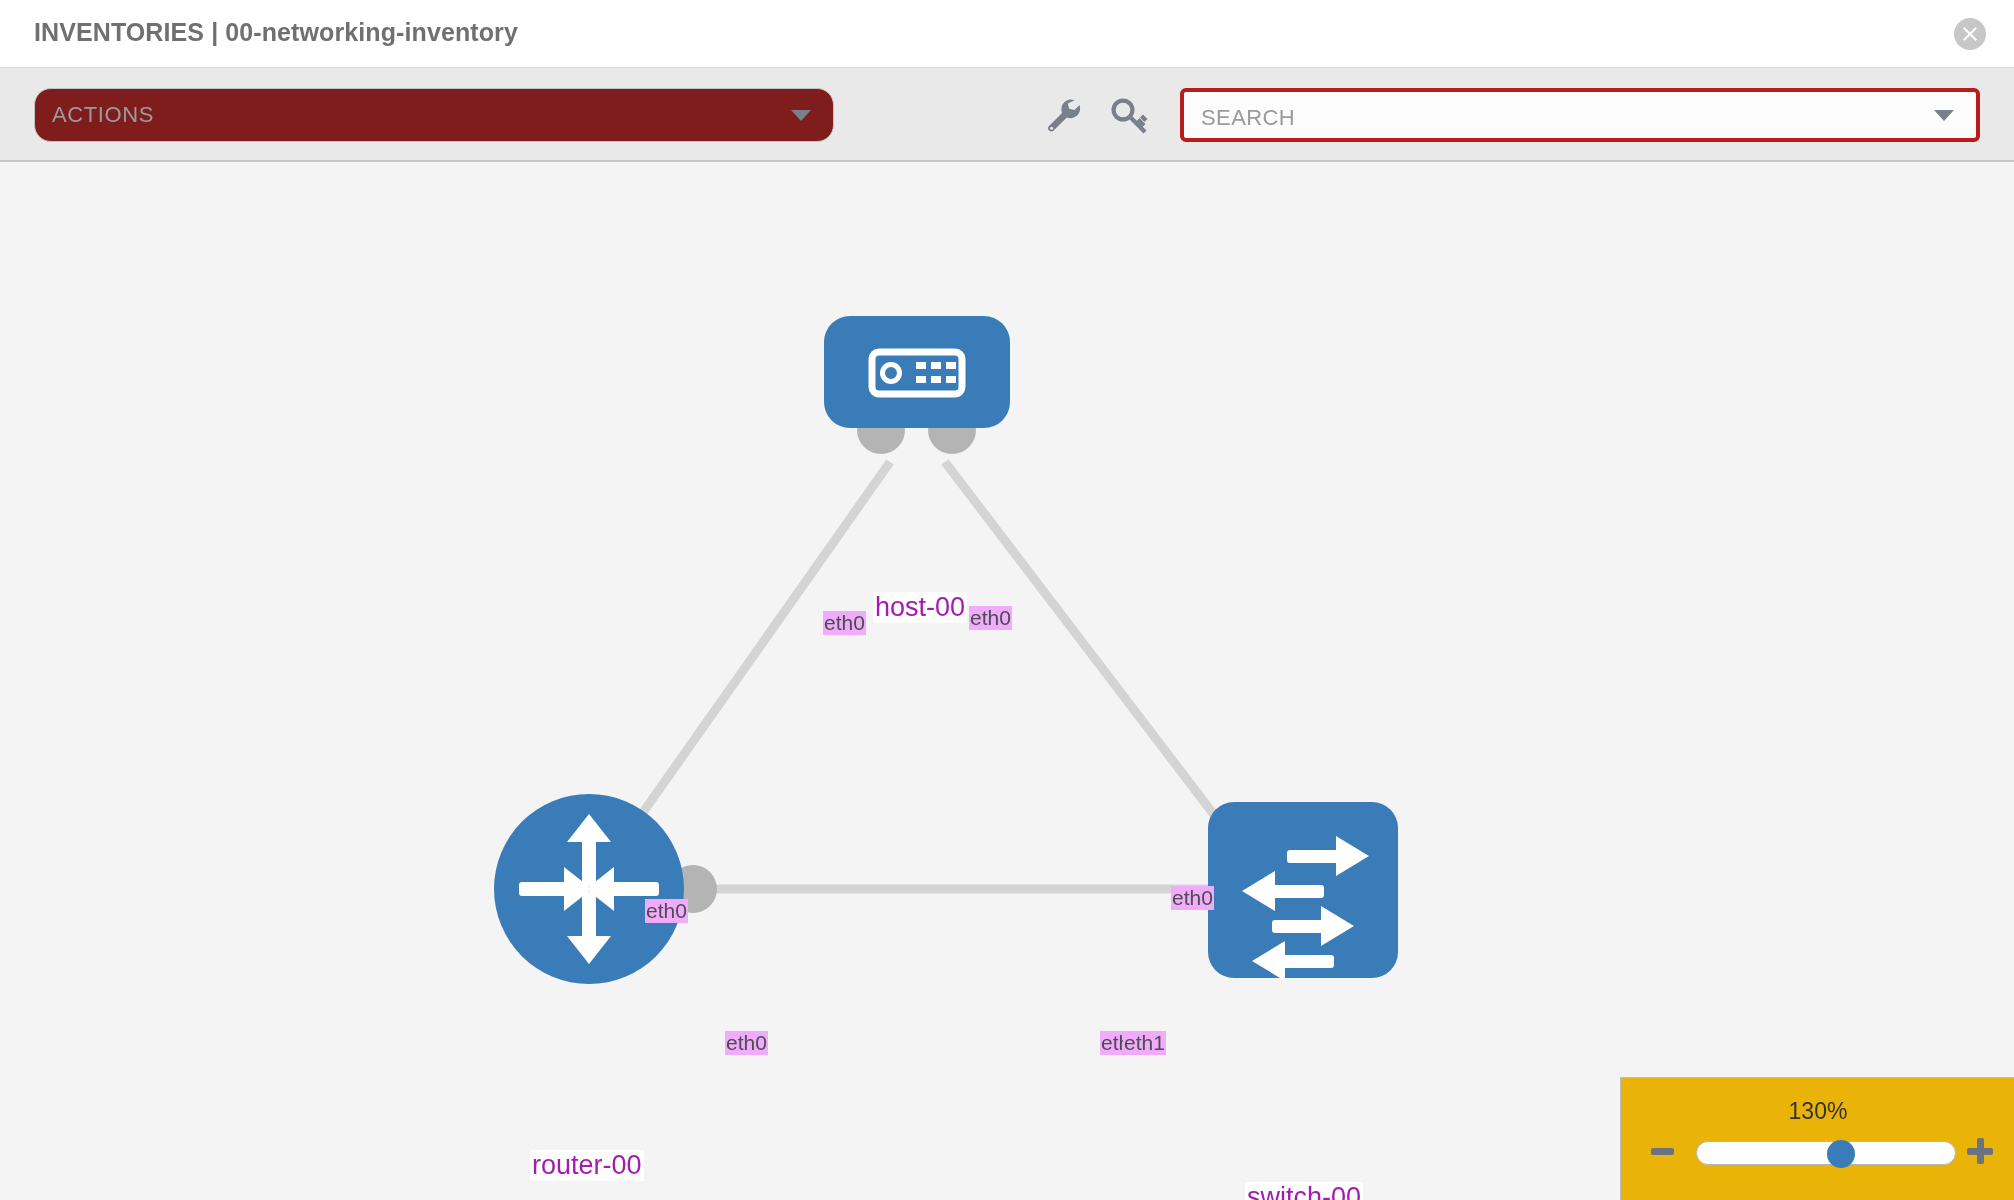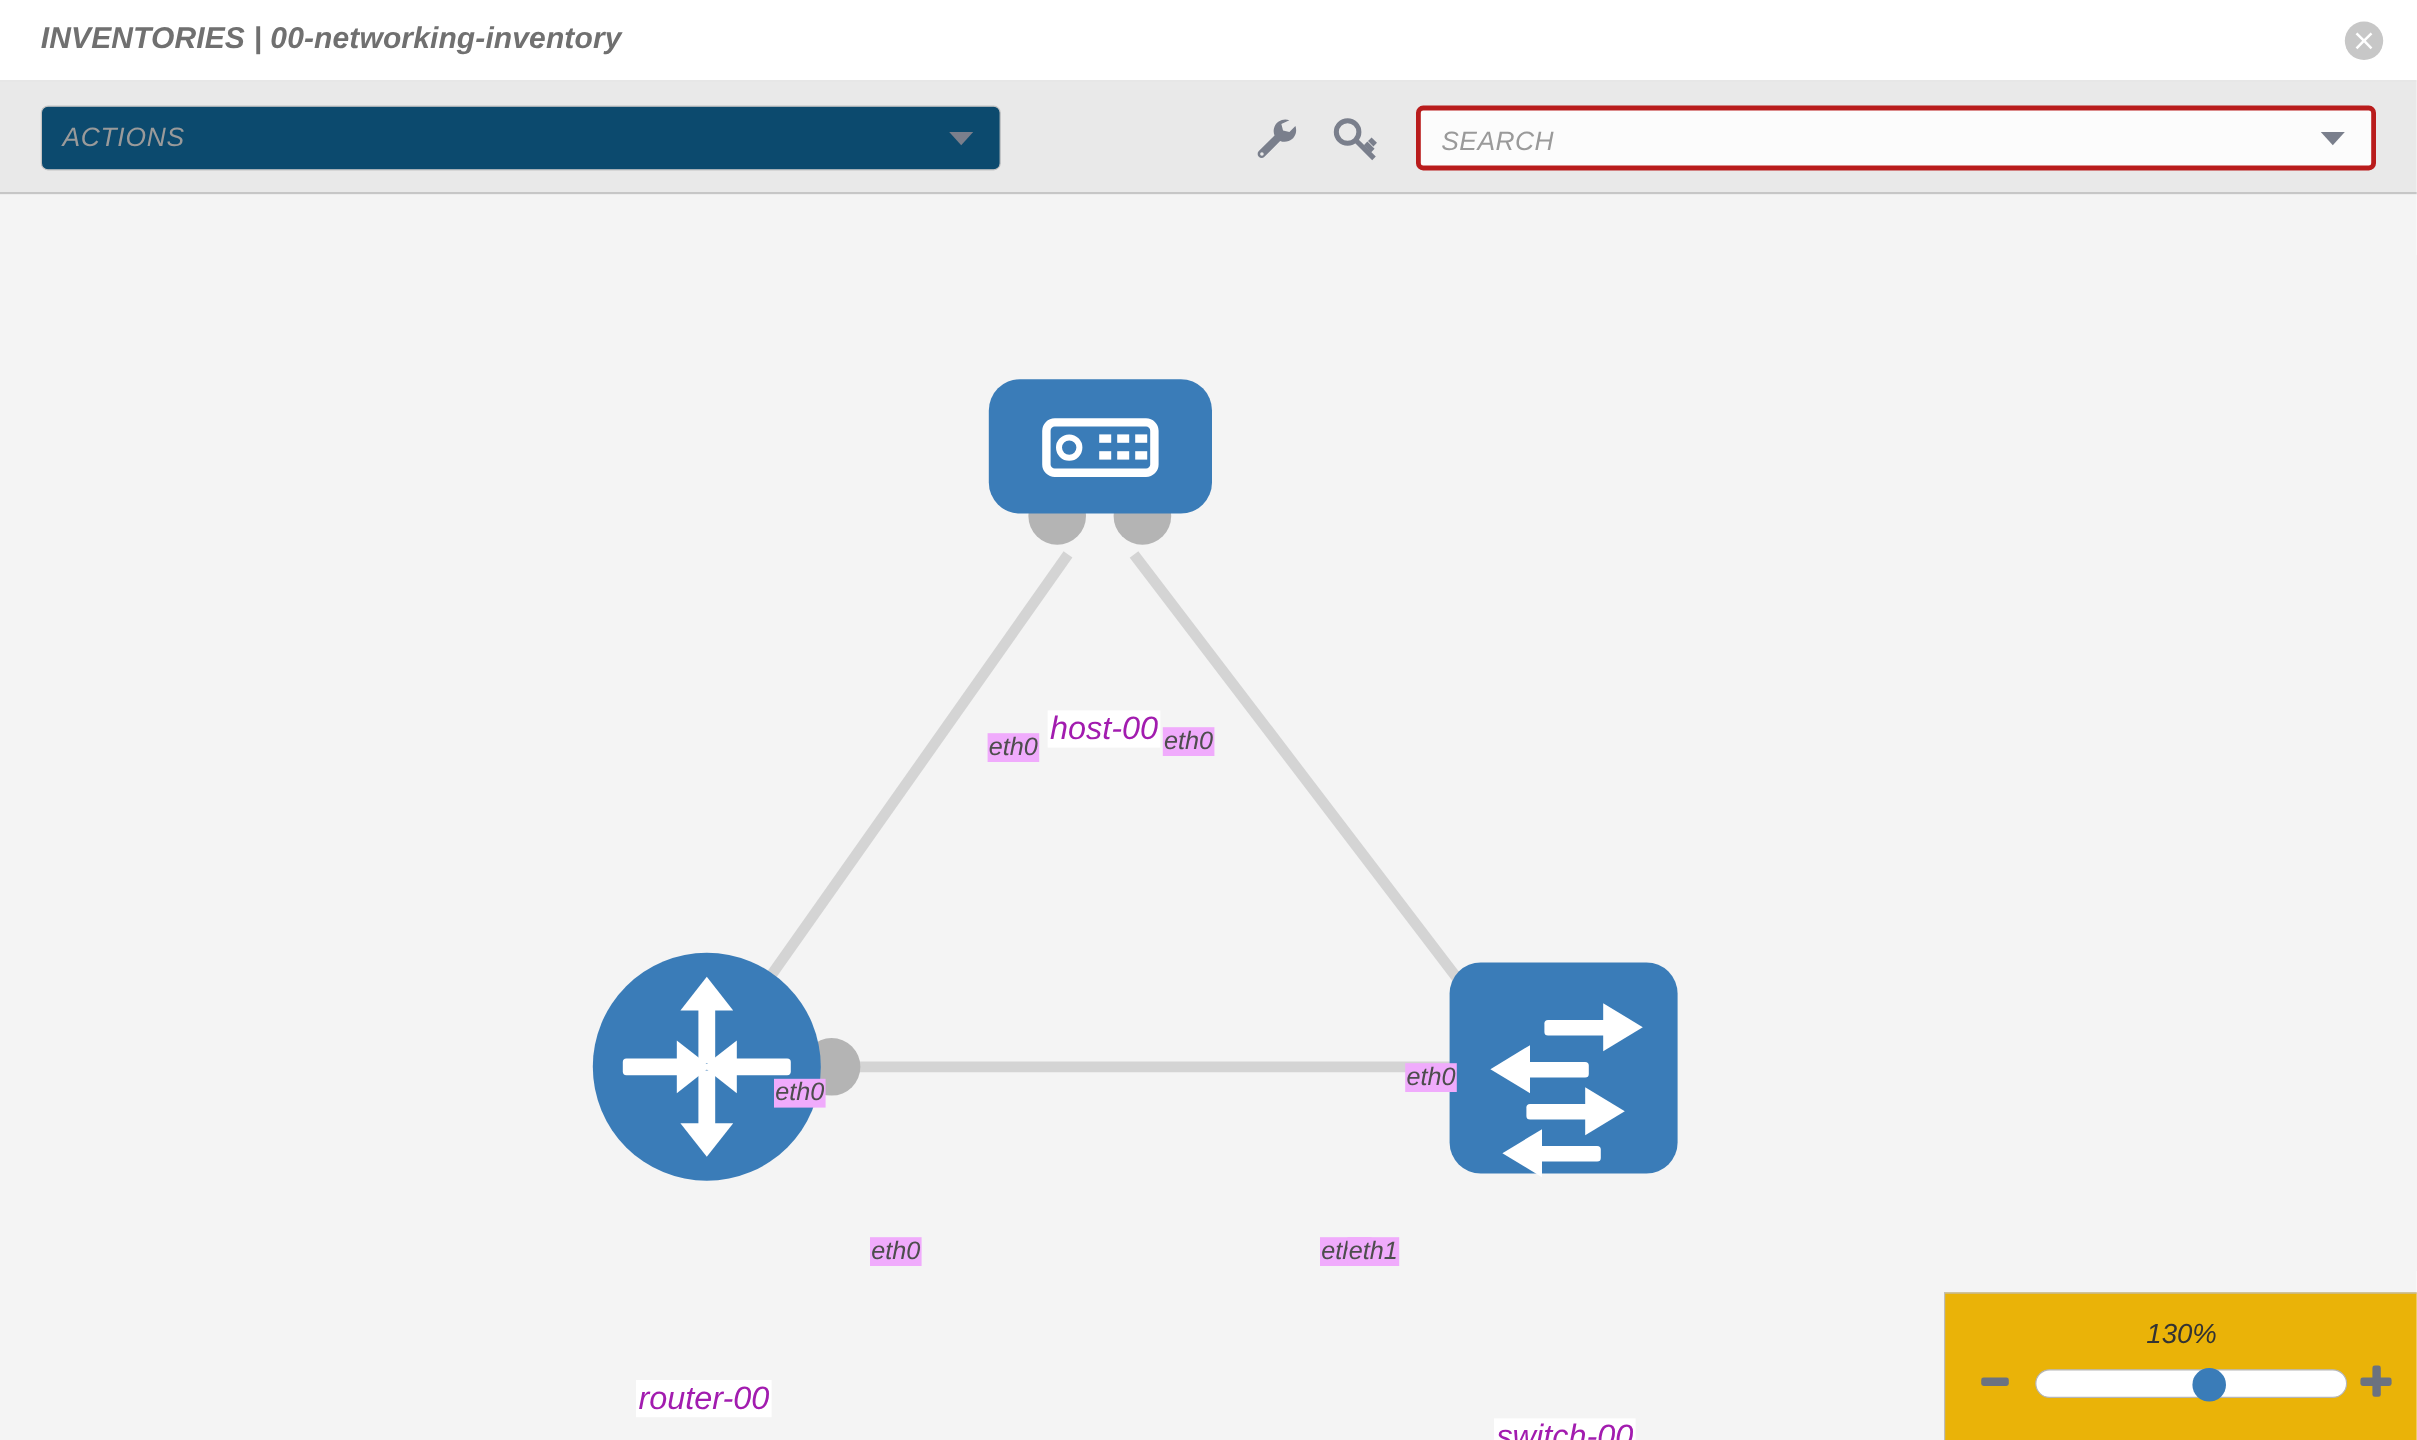--- a/index.html
+++ b/index.html
@@ -14,21 +14,20 @@
     font-family: "Liberation Sans", sans-serif;
     -webkit-font-smoothing: antialiased;
   }
 
   
   .app {
     width: 2014px;
     height: 1200px;
     position: relative;
     background: #ffffff;
-    font-style: italic;
   }
   .header {
     position: absolute;
     left: 0; top: 0;
     width: 2014px;
     height: 68px;
     background: #ffffff;
     border-bottom: 1px solid #d8d8d8;
     box-sizing: border-box;
   }
@@ -63,23 +62,23 @@
     background: #e9e9e9;
     border-bottom: 2px solid #c6c6c6;
     box-sizing: border-box;
   }
   .actions-select {
     position: absolute;
     left: 34px;
     top: 20px;
     width: 800px;
     height: 54px;
-    background: #0c4a6e;
+    background: #7f1d1d;
     border: 1px solid #c3c3c3;
-    border-radius: 6px;
+    border-radius: 17px;
     box-sizing: border-box;
     cursor: pointer;
   }
   .actions-label {
     position: absolute;
     left: 17px;
     top: 13px;
     font-size: 22px;
     color: #9a9a9a;
     letter-spacing: 0.6px;

